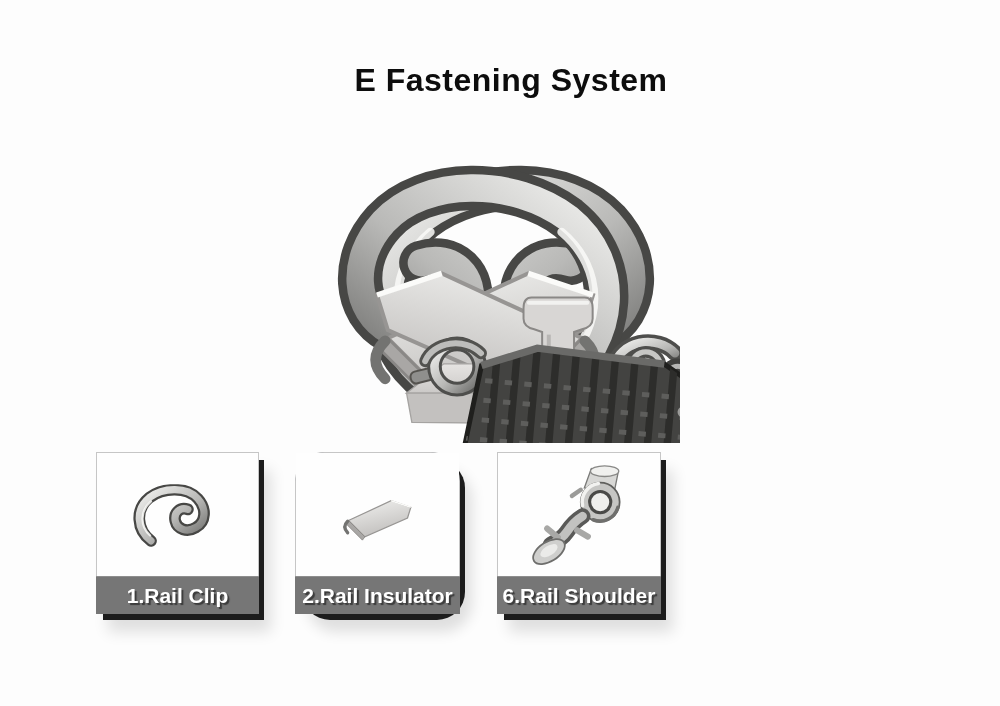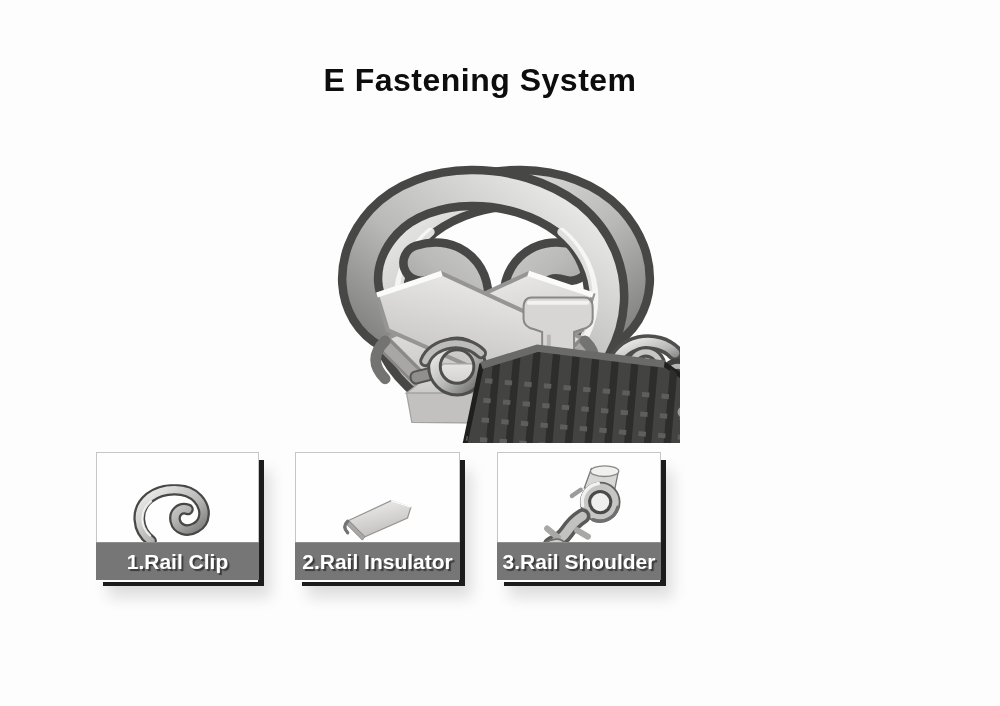--- a/index.html
+++ b/index.html
@@ -6,34 +6,35 @@
   body{background:#e9e9e9;font-family:"Liberation Sans","DejaVu Sans",sans-serif;}
   #stage{
     position:relative;width:1000px;height:706px;margin:0 auto;
     background:#fdfdfd;overflow:hidden;
   }
   
   .title{
     position:absolute;left:0;top:62px;width:960px;
     text-align:center;font-size:32px;font-weight:bold;color:#0d0d0d;
     letter-spacing:0.5px;
+    padding-left:31px;
   }
   
   .diagram{
     position:absolute;left:320px;top:128px;width:360px;height:315px;
   }
   
   .card{
-    position:absolute;top:452px;height:128px;
+    position:absolute;top:452px;height:162px;
     background:#0f172a;border:1px solid #c6c6c6;box-sizing:border-box;
     box-shadow:6px 7px 0 -1px #1c1c1c, 12px 18px 14px rgba(0,0,0,0.12);
     padding-left:12px;
   }
   .card-1{left:96px;width:163px;}
-  .card-2{left:295px;width:165px;}
+  .card-2{left:295px;width:165px;border-radius:29px;}
   .card-3{left:497px;width:164px;}
   .card-4{left:694px;width:188px;}
   .card-img{
     position:absolute;left:0;top:0;right:0;height:129px;
     display:flex;align-items:center;justify-content:center;background:#fefefe;
   }
   .card-label{
     position:absolute;left:-1px;right:-1px;bottom:-1px;height:37px;
     background:#767676;border-top:1px solid #8e8e8e;
     display:flex;align-items:center;justify-content:center;
@@ -179,17 +180,17 @@
     </div>
     <div class="card-label">2.Rail Insulator</div>
   </div>
 
   <div class="card card-3">
     <div class="card-img">
       <svg width="106" height="106" viewBox="0 0 120 120">
         <use href="#sym-shoulder"></use>
       </svg>
     </div>
-    <div class="card-label">3.Rail Shoulder</div>
+    <div class="card-label">6.Rail Shoulder</div>
   </div>
 
 
 </div>
 
 </body></html>

